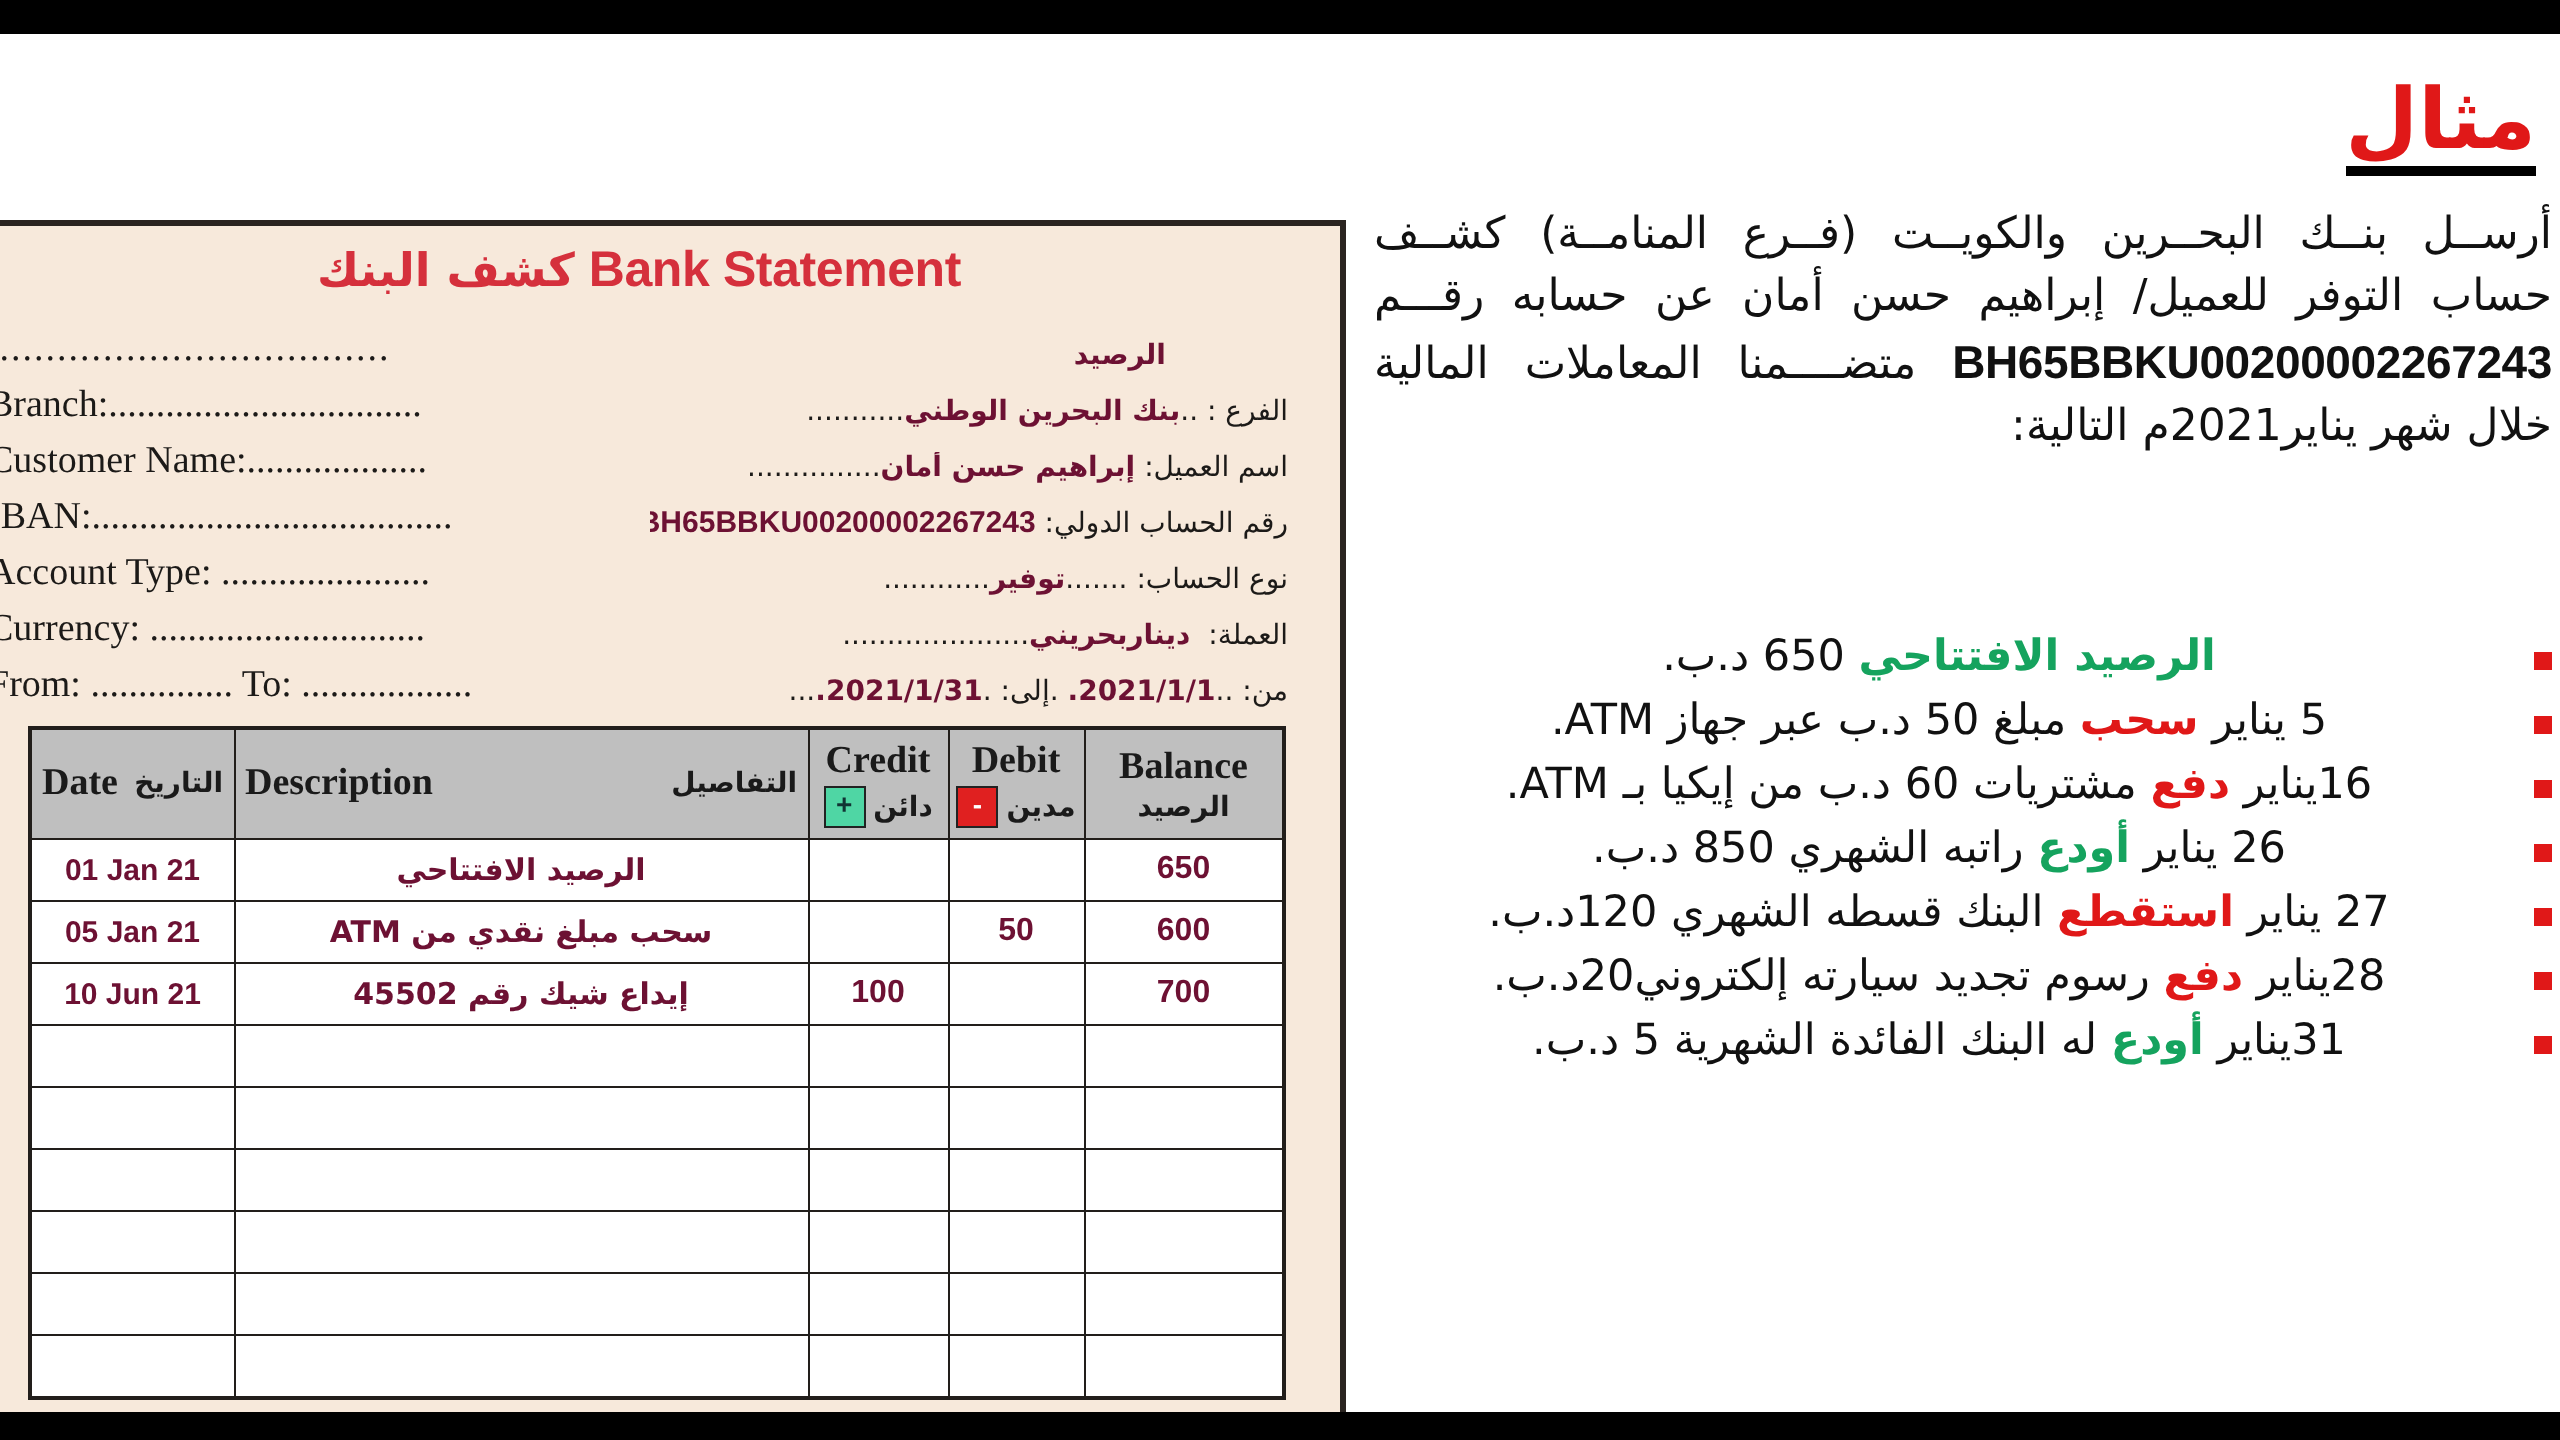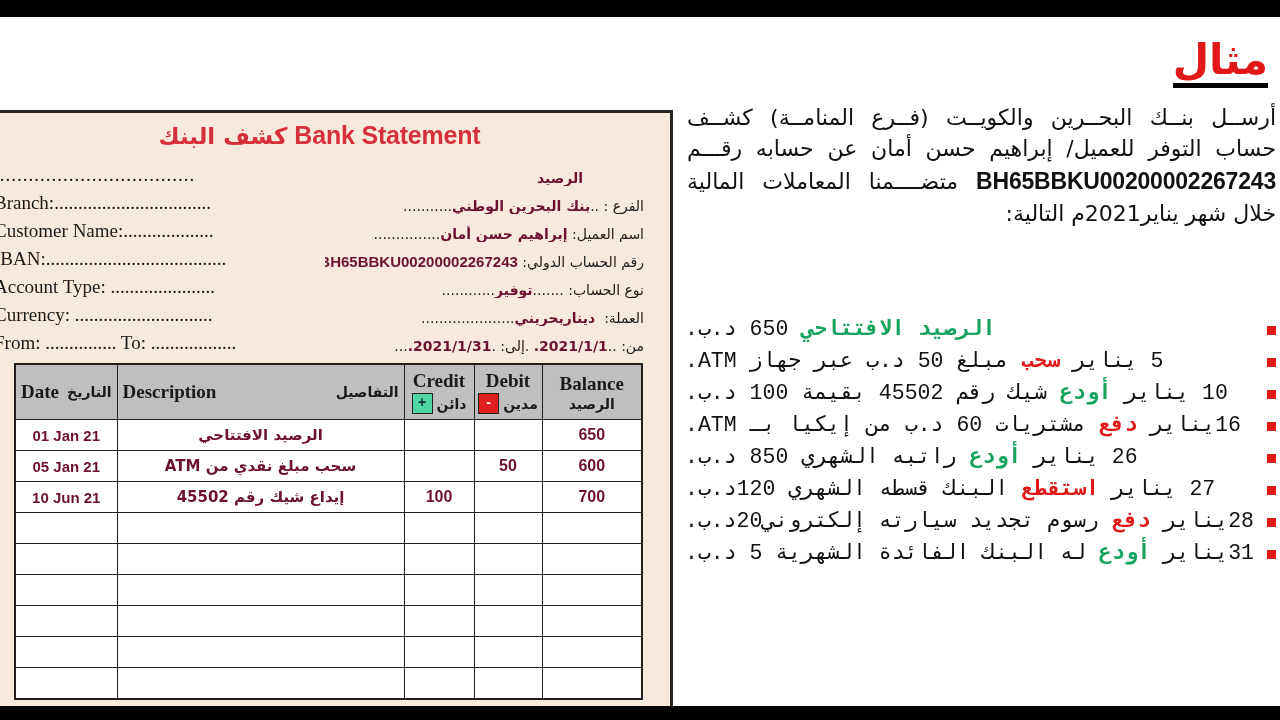--- a/index.html
+++ b/index.html
@@ -203,23 +203,22 @@
     position:absolute;
     top:296px; right:0; left:4px;
     margin:0;padding:0;list-style:none;
   }
   .bullets li{
     position:relative;
     font-size:21.5px;
     line-height:1.49;
     color:#111111;
     padding-right:26px;
-    text-align:left;
+    text-align:center;
     white-space:nowrap;
-    font-family:Liberation Mono, monospace;
   }
   .bullets li .bullet{
     position:absolute;
     right:4px; top:13px;
     width:9px;height:9px;
     background:#e01818;
     display:block;
   }
   .kw-green{color:#15a35e;font-weight:bold;}
   .kw-red{color:#e01818;font-weight:bold;}
@@ -423,21 +422,20 @@
 
     <div class="ex-title">مثال</div>
 
     <div class="intro">
       <span>أرســل بنــك البحــرين والكويــت (فــرع المنامــة) كشــف حساب التوفر للعميل/ إبراهيم حسن أمان عن حسابه رقـــم </span><span class="iban">BH65BBKU00200002267243</span><span> متضــــمنا المعاملات المالية خلال شهر يناير2021م التالية:</span>
     </div>
 
     <ul class="bullets" id="bullet-list">
         <li><span class="bullet"></span><span></span><span class="kw-green">الرصيد الافتتاحي</span><span>  650 د.ب.</span></li>
         <li><span class="bullet"></span><span>5 يناير </span><span class="kw-red">سحب</span><span> مبلغ 50 د.ب عبر جهاز ATM.</span></li>
-        <li><span class="bullet"></span><span>10 يناير </span><span class="kw-green">أودع</span><span> شيك رقم 45502 بقيمة 100 د.ب.</span></li>
         <li><span class="bullet"></span><span>16يناير </span><span class="kw-red">دفع</span><span> مشتريات 60 د.ب من إيكيا بـ ATM.</span></li>
         <li><span class="bullet"></span><span>26 يناير </span><span class="kw-green">أودع</span><span> راتبه الشهري 850 د.ب.</span></li>
         <li><span class="bullet"></span><span>27 يناير </span><span class="kw-red">استقطع</span><span> البنك قسطه الشهري 120د.ب.</span></li>
         <li><span class="bullet"></span><span>28يناير </span><span class="kw-red">دفع</span><span> رسوم تجديد سيارته إلكتروني20د.ب.</span></li>
         <li><span class="bullet"></span><span>31يناير </span><span class="kw-green">أودع</span><span> له البنك الفائدة الشهرية 5 د.ب.</span></li>
       </ul>
 
   </div>
 
 </div>

